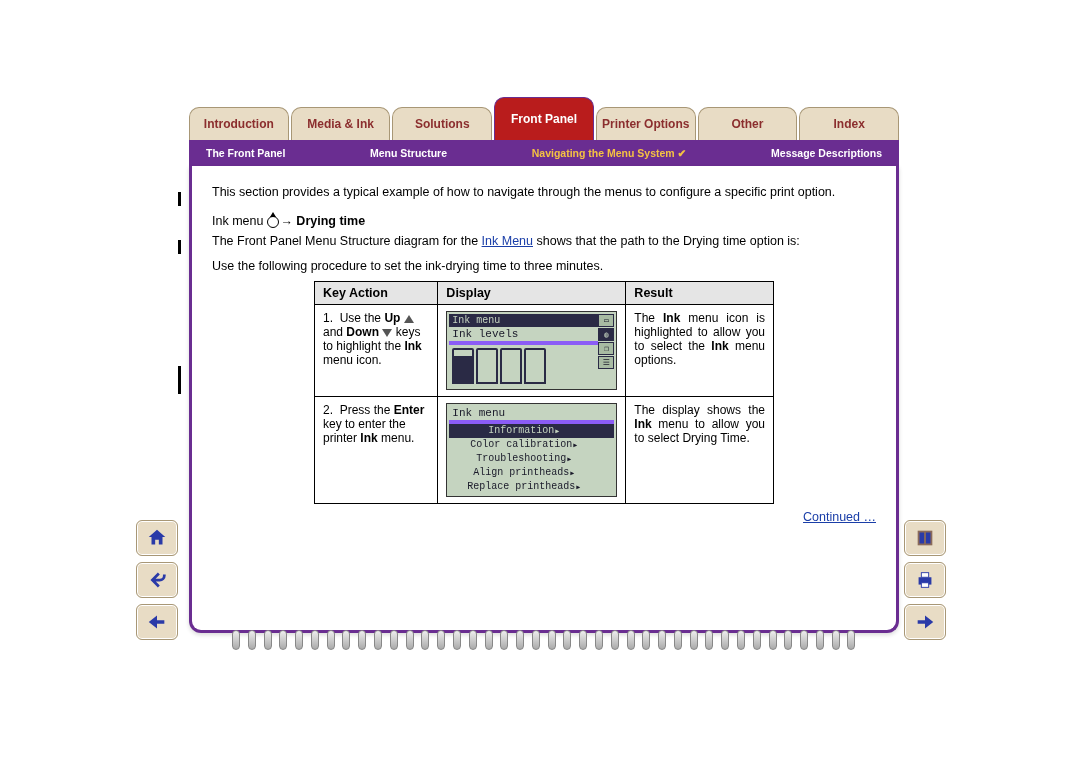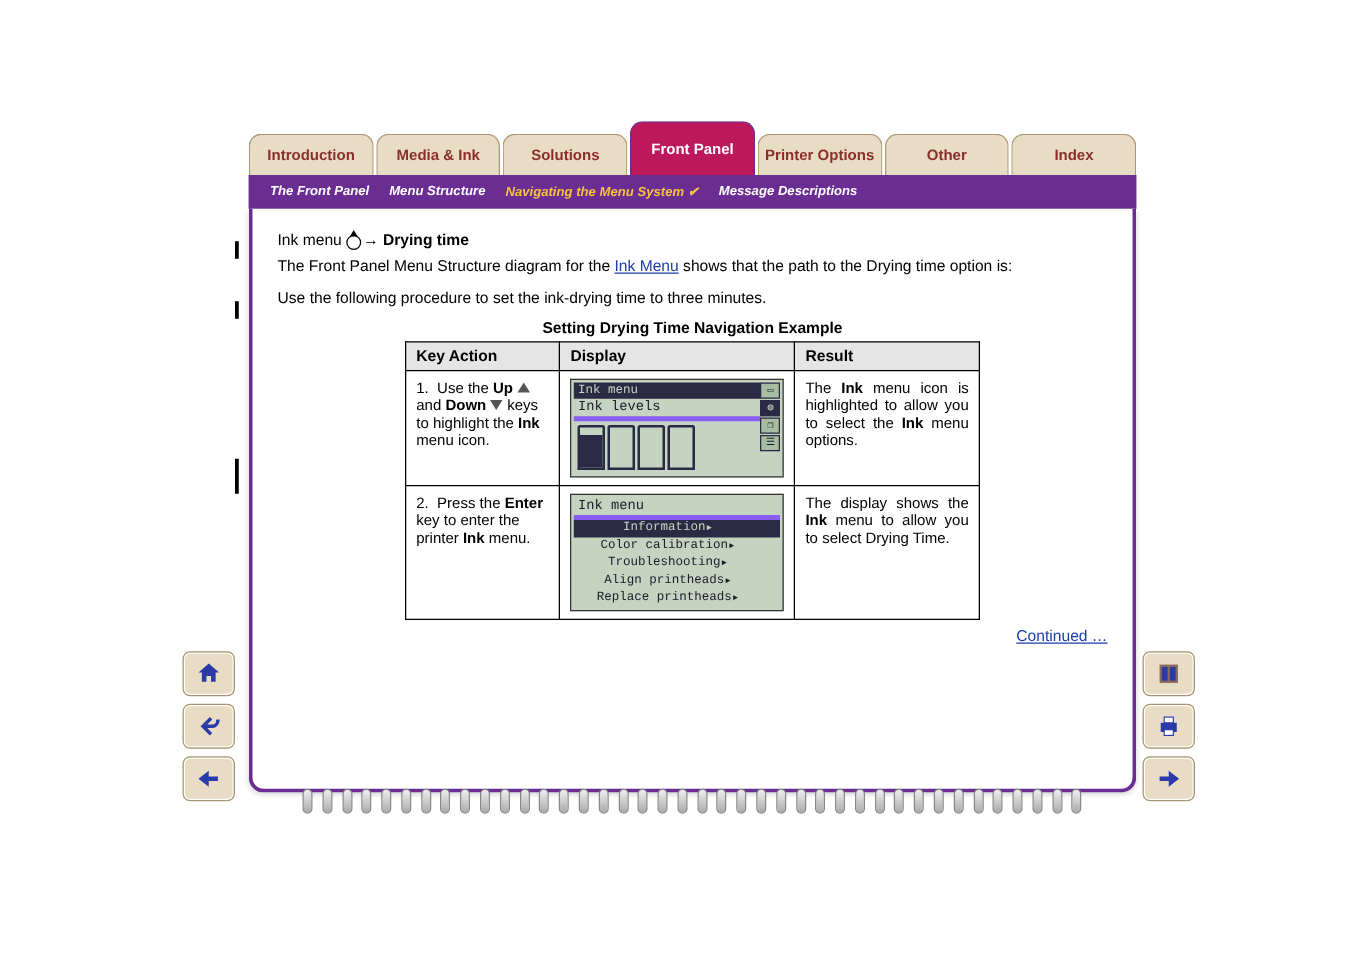--- a/index.html
+++ b/index.html
@@ -8,21 +8,21 @@
     background: #ffffff;
     font-family: Arial, Helvetica, sans-serif;
     font-size: 13px;
     width: 1080px;
     height: 763px;
     overflow: hidden;
   }
   .page-wrapper {
     position: absolute;
     top: 90px;
-    left: 199px;
+    left: 189px;
     width: 710px;
   }
   
   .tabs-row {
     display: flex;
     align-items: flex-end;
     height: 50px;
     gap: 2px;
   }
   .tab {
@@ -37,35 +37,35 @@
     font-size: 12px;
     color: #8b2e2e;
     cursor: pointer;
     height: 18px;
     display: flex;
     align-items: center;
     justify-content: center;
     line-height: 1.1;
   }
   .tab.active {
-    background: #be185d;
+    background: #b91c1c;
     color: #ffffff;
     height: 28px;
     border-color: #6a2d91;
   }
   
   .sub-nav {
     background: #6a2d91;
     color: #fff;
     display: flex;
+    justify-content: space-between;
     padding: 4px 8px;
     font-size: 10.5px;
     font-weight: bold;
     border: 1px solid #6a2d91;
-    font-style: italic;
   }
   .sub-nav .sub-item {
     padding: 2px 8px;
     cursor: pointer;
   }
   .sub-nav .sub-item.active {
     color: #f5c242;
   }
   
   .content-outer {
@@ -242,35 +242,35 @@
     <span class="sub-item">Menu Structure</span>
     <span class="sub-item active">Navigating the Menu System  ✔</span>
     <span class="sub-item">Message Descriptions</span>
   </div>
 
   <div class="content-outer">
     <div class="change-bar" style="top:26px; height:14px;"></div>
     <div class="change-bar" style="top:74px; height:14px;"></div>
     <div class="change-bar" style="top:200px; height:28px;"></div>
 
+    <p class="intro-text">This section provides a typical example of how to navigate through the menus to configure a specific print option.</p>
 
 
     <p class="body-text">
       <span>Ink menu </span>
       <span class="ink-drop"></span>
       <span> → </span>
       <b>Drying time</b>
     </p>
     <p class="body-text">
       <span>The Front Panel Menu Structure diagram for the </span><a href="#" class="inline-link">Ink Menu</a><span> shows that the path to the Drying time option is:</span>
     </p>
 
     <p class="procedure-note">Use the following procedure to set the ink-drying time to three minutes.</p>
 
-    <div class="table-caption">Setting Drying Time Navigation Example</div>
 
     <table class="nav-table">
       <thead>
         <tr>
           <th>Key Action</th>
           <th>Display</th>
           <th>Result</th>
         </tr>
       </thead>
       <tbody>

